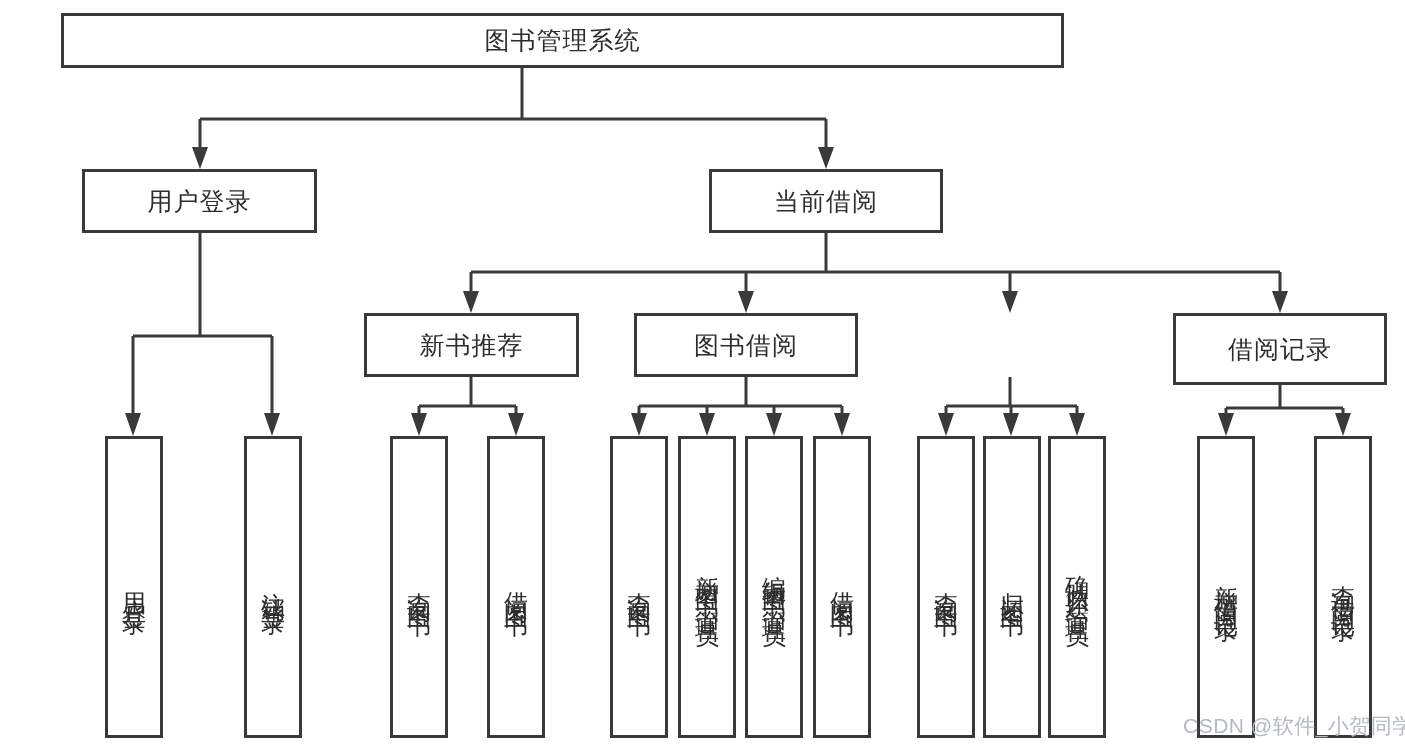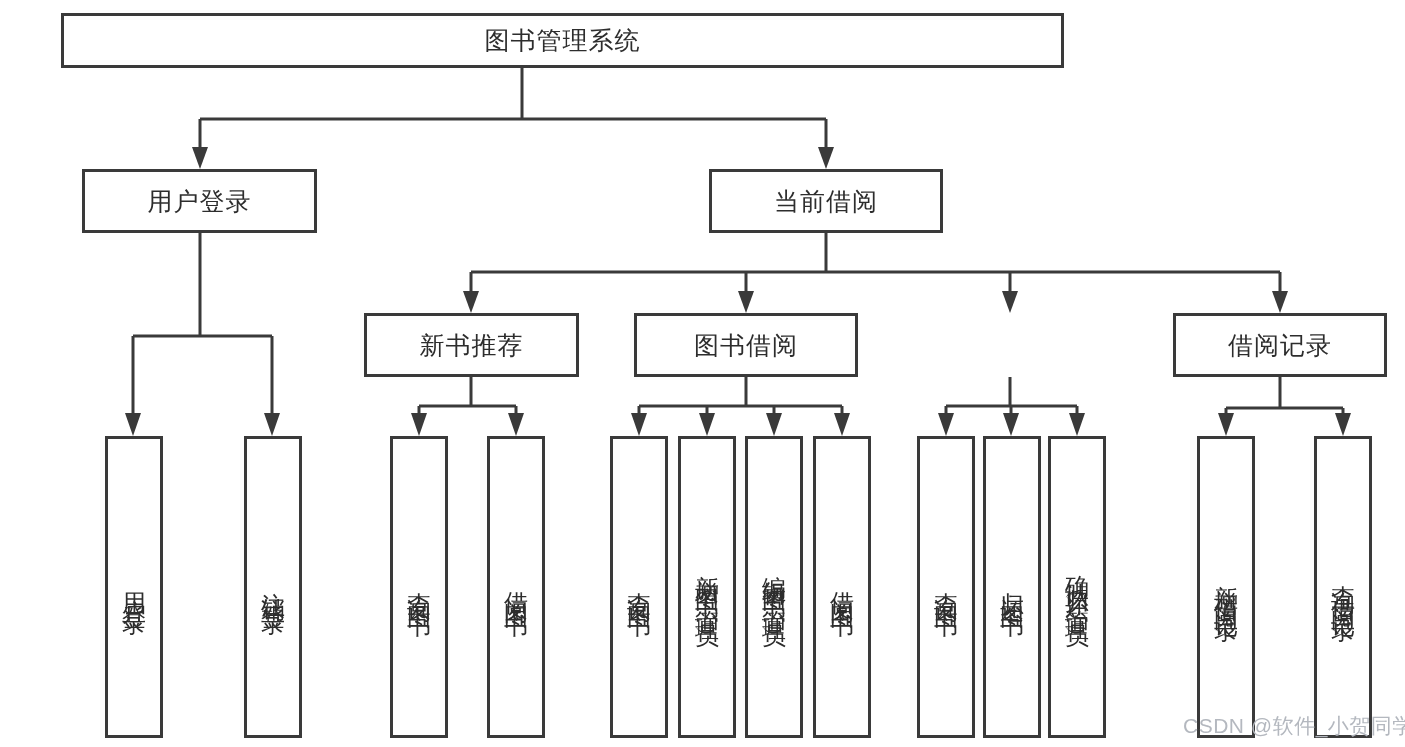--- a/index.html
+++ b/index.html
@@ -125,21 +125,21 @@
   <div class="node" style="left:709px; top:169px; width:234px; height:64px;">
     <span>当前借阅</span>
   </div>
 
   <div class="node" style="left:634px; top:313px; width:224px; height:64px;">
     <span>图书借阅</span>
   </div>
   <div class="node" style="left:364px; top:313px; width:215px; height:64px;">
     <span>新书推荐</span>
   </div>
-  <div class="node" style="left:1173px; top:313px; width:214px; height:64px;">
+  <div class="node" style="left:1173px; top:313px; width:214px; height:72px;">
     <span>借阅记录</span>
   </div>
 
   <div class="leaf" style="left:105px;">
     <span class="vtext">用户登录</span>
   </div>
   <div class="leaf" style="left:244px;">
     <span class="vtext">注销登录</span>
   </div>
 

